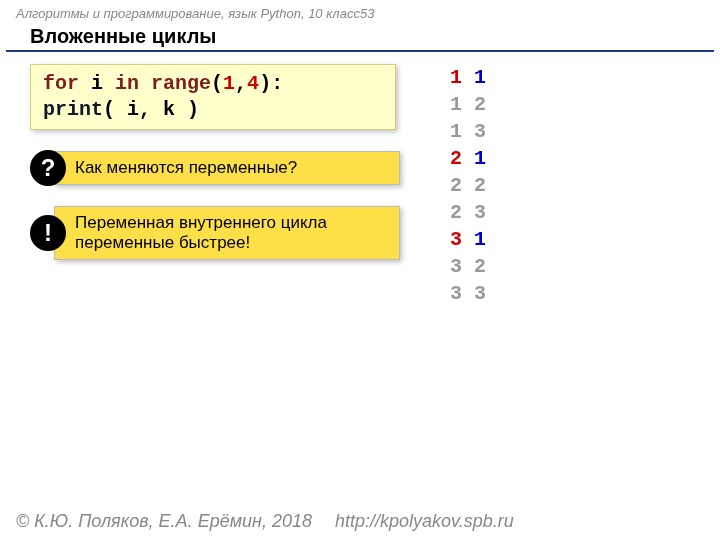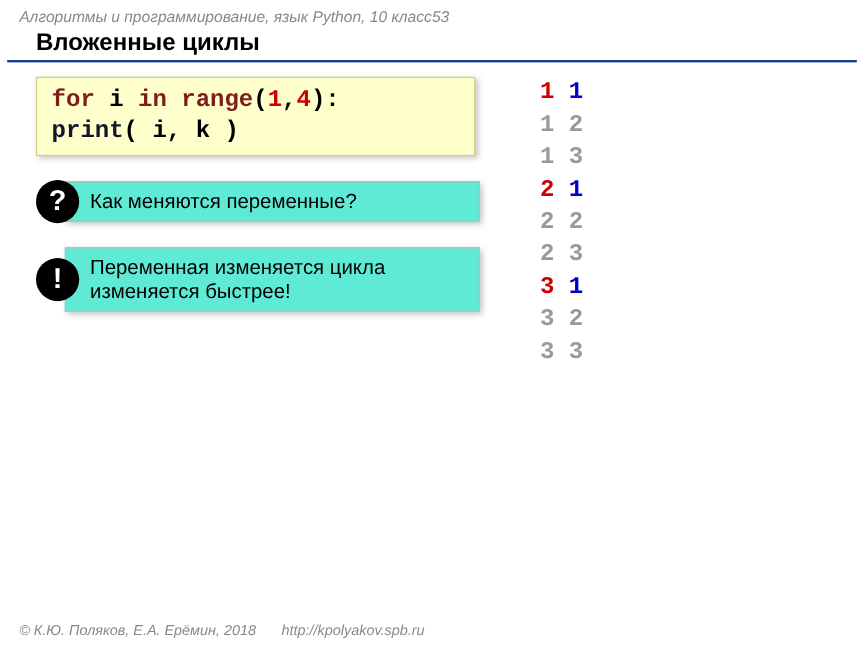--- a/index.html
+++ b/index.html
@@ -64,21 +64,21 @@
     font-size: 24px;
     font-weight: bold;
     display: flex;
     align-items: center;
     justify-content: center;
     margin-right: -12px;
     z-index: 2;
     flex-shrink: 0;
   }
   .callout-text {
-    background: #5eead4;
+    background: #fde047;
     border: 1px solid #bbb;
     box-shadow: 2px 2px 5px rgba(0,0,0,0.25);
     padding: 6px 14px 6px 20px;
     font-size: 17px;
     color: #000;
     width: 310px;
   }
 
   .output {
     position: absolute;
@@ -93,21 +93,21 @@
   .c-red  { color: #cc0000; }
   .c-blue { color: #0000cc; }
   .c-gray { color: #999; }
 
   .footer {
     position: absolute;
     bottom: 8px;
     left: 16px;
     font-style: italic;
     color: #888;
-    font-size: 12px;
+    font-size: 18px;
   }
   .footer span { margin-right: 18px; }
 </style>
 </head>
 <body>
 
 <div class="header">
   <span>Алгоритмы и программирование, язык Python, 10 класс</span>
   <span>53</span>
 </div>
@@ -126,21 +126,21 @@
     </div>
   </div>
 
   <div class="callout">
     <div class="badge">?</div>
     <div class="callout-text">Как меняются переменные?</div>
   </div>
 
   <div class="callout">
     <div class="badge">!</div>
-    <div class="callout-text">Переменная изменяется цикла изменяется быстрее!</div>
+    <div class="callout-text">Переменная внутреннего цикла переменные быстрее!</div>
   </div>
 
   <div class="output" id="output">
       <div class="out-row"><span class="c-red">1</span> <span class="c-blue">1</span></div>
       <div class="out-row"><span class="c-gray">1</span> <span class="c-gray">2</span></div>
       <div class="out-row"><span class="c-gray">1</span> <span class="c-gray">3</span></div>
       <div class="out-row"><span class="c-red">2</span> <span class="c-blue">1</span></div>
       <div class="out-row"><span class="c-gray">2</span> <span class="c-gray">2</span></div>
       <div class="out-row"><span class="c-gray">2</span> <span class="c-gray">3</span></div>
       <div class="out-row"><span class="c-red">3</span> <span class="c-blue">1</span></div>

